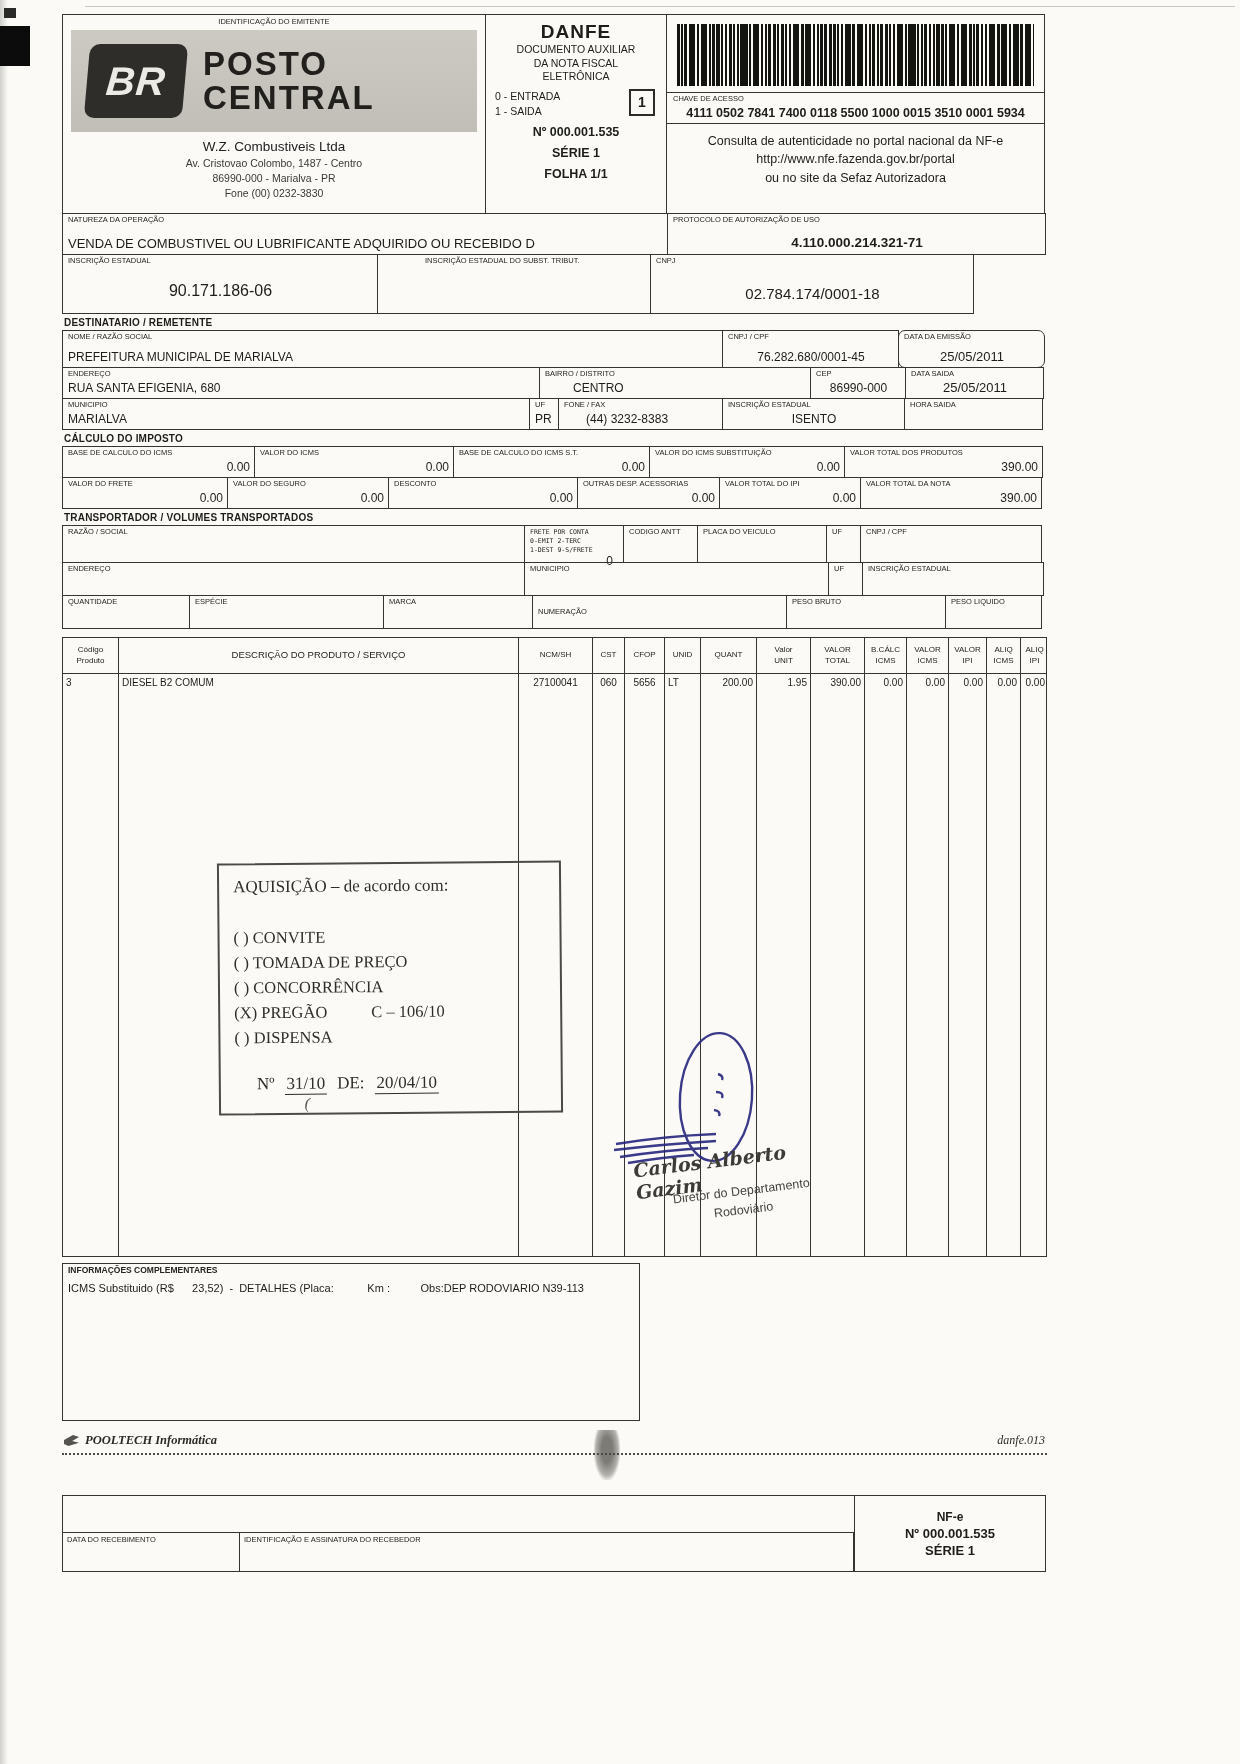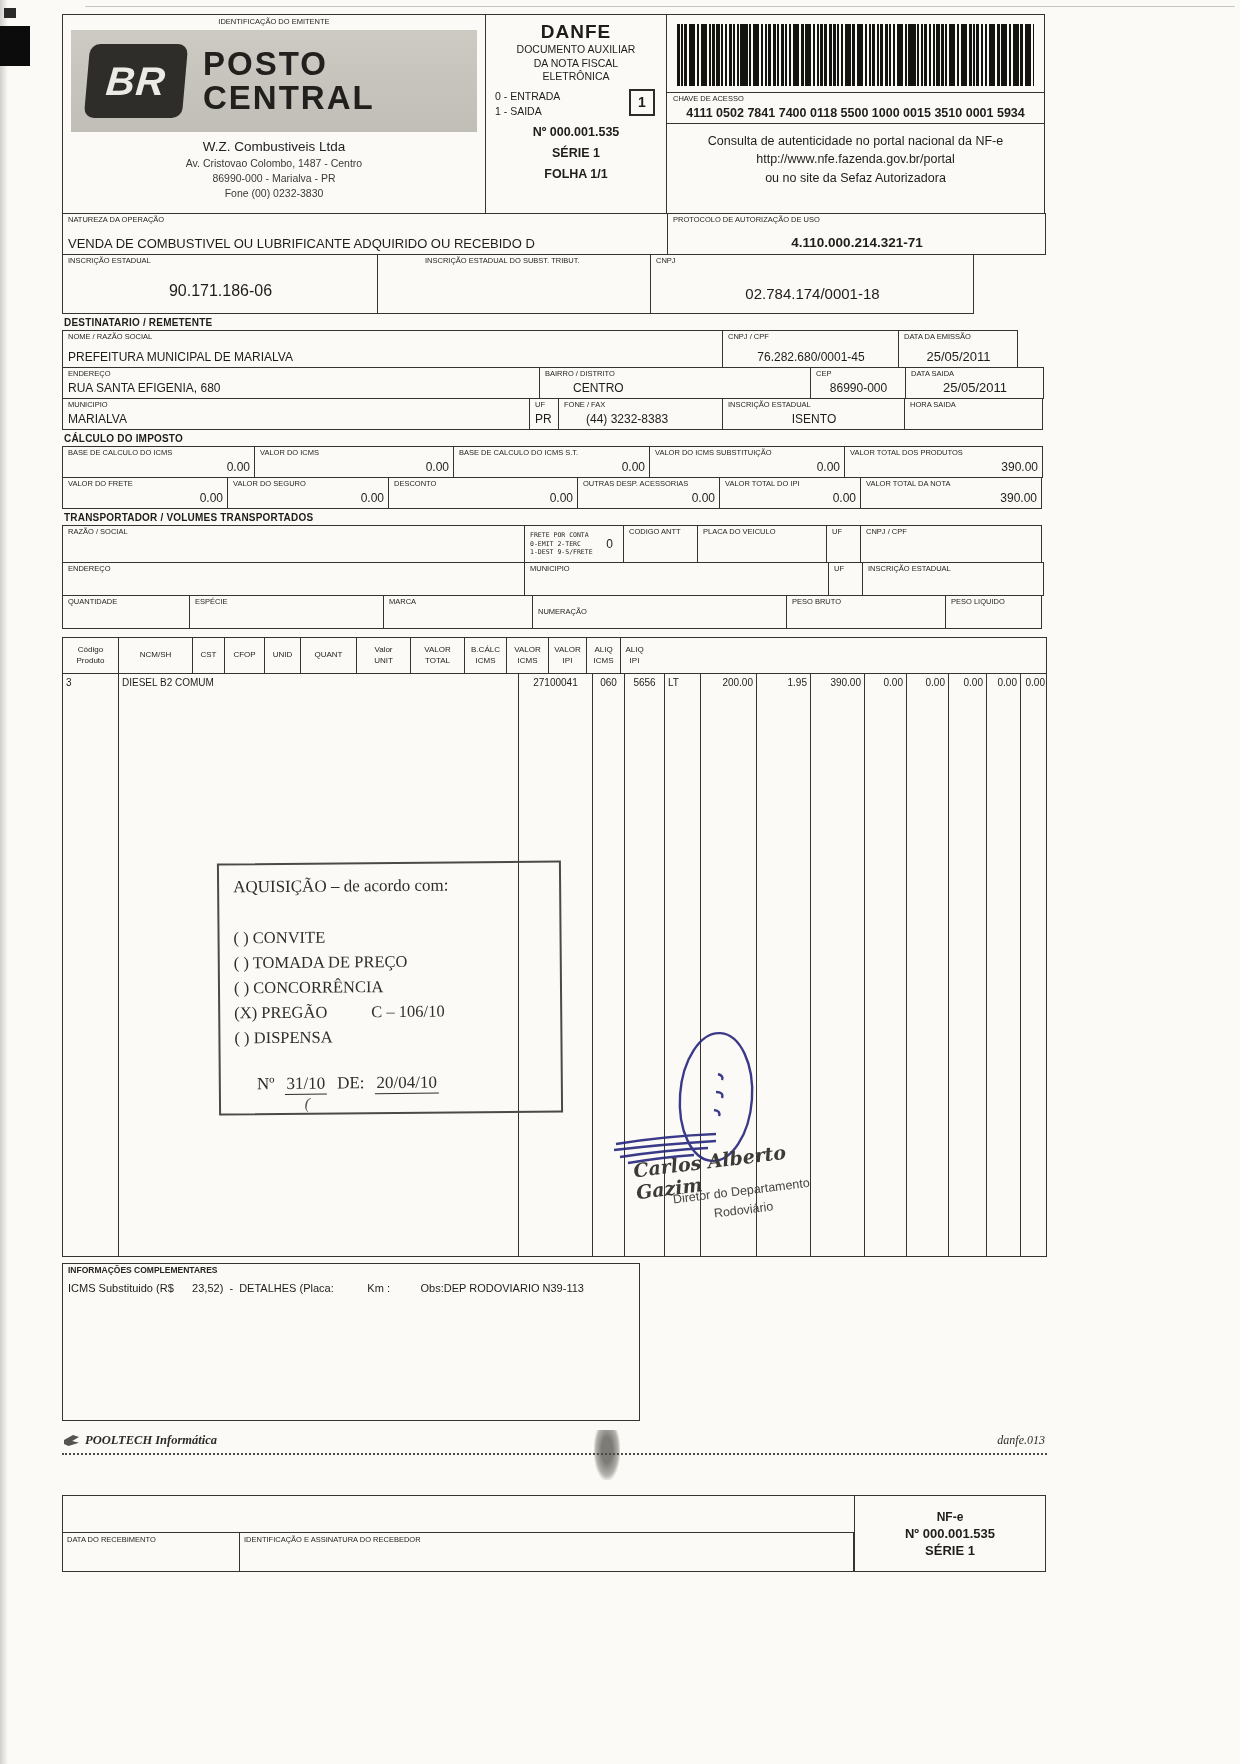--- a/index.html
+++ b/index.html
@@ -43,21 +43,21 @@
   .dn { text-align:center; font-weight:bold; font-size:12.5px; margin-top:7px; }
 
   .barcode { height:62px; margin:9px 10px 6px; background:
       repeating-linear-gradient(90deg,#131310 0 2px,transparent 2px 4px),
       repeating-linear-gradient(90deg,#131310 0 1px,transparent 1px 7px),
       repeating-linear-gradient(90deg,#131310 0 3px,transparent 3px 13px); }
   .chv-sub { border-top:1px solid #35342f; border-bottom:1px solid #35342f; padding:2px 6px 3px; }
   .chv-val { font-size:12.5px; font-weight:bold; text-align:center; margin-top:2px; }
   .consulta { text-align:center; font-size:12.5px; line-height:1.5; padding:8px 4px; }
 
-  .frete-cell { flex-direction:row; align-items:center; }
+  .frete-cell { flex-direction:column; align-items:flex-start; }
   .frete-lab { font-size:6.5px; font-family:"DejaVu Sans Mono", monospace; line-height:1.35; white-space:pre-line; }
   .frete-val { margin-left:auto; align-self:center; font-size:12px; padding-right:6px; }
 
   
   .ptable { border:1px solid #35342f; margin-top:8px; }
   .phead { display:flex; border-bottom:1px solid #35342f; height:36px; }
   .phead .th { flex:0 0 auto; border-right:1px solid #35342f; font-size:8px; display:flex; align-items:center;
                justify-content:center; text-align:center; white-space:pre-line; line-height:1.3; padding:1px; }
   .phead .th:last-child { border-right:none; }
   .pbody { display:flex; height:582px; }
@@ -194,21 +194,21 @@
     <div class="grid">
       <div class="row" style="height:38px;">
         <div class="cell" style="width:661px;">
           <div class="lab">NOME / RAZÃO SOCIAL</div>
           <div class="val">PREFEITURA MUNICIPAL DE MARIALVA</div>
         </div>
         <div class="cell" style="width:177px;">
           <div class="lab">CNPJ / CPF</div>
           <div class="val center">76.282.680/0001-45</div>
         </div>
-        <div class="cell" style="width:120px;">
+        <div class="cell" style="width:147px;border-radius:7px;">
           <div class="lab">DATA DA EMISSÃO</div>
           <div class="val center" style="font-size:13px;">25/05/2011</div>
         </div>
       </div>
       <div class="row" style="height:32px;">
         <div class="cell" style="width:478px;">
           <div class="lab">ENDEREÇO</div>
           <div class="val">RUA SANTA EFIGENIA, 680</div>
         </div>
         <div class="cell" style="width:272px;">
@@ -357,20 +357,21 @@
         <div class="cell" style="width:97px;">
           <div class="lab">PESO LIQUIDO</div>
         </div>
       </div>
     </div>
 
     <div class="ptable">
       <div class="phead">
         <div class="th" style="width:56px;">Código
 Produto</div>
+        <div class="th" style="width:400px; font-size:9.5px;">DESCRIÇÃO DO PRODUTO / SERVIÇO</div>
         <div class="th" style="width:74px;">NCM/SH</div>
         <div class="th" style="width:32px;">CST</div>
         <div class="th" style="width:40px;">CFOP</div>
         <div class="th" style="width:36px;">UNID</div>
         <div class="th" style="width:56px;">QUANT</div>
         <div class="th" style="width:54px;">Valor
 UNIT</div>
         <div class="th" style="width:54px;">VALOR
 TOTAL</div>
         <div class="th" style="width:42px;">B.CÁLC

